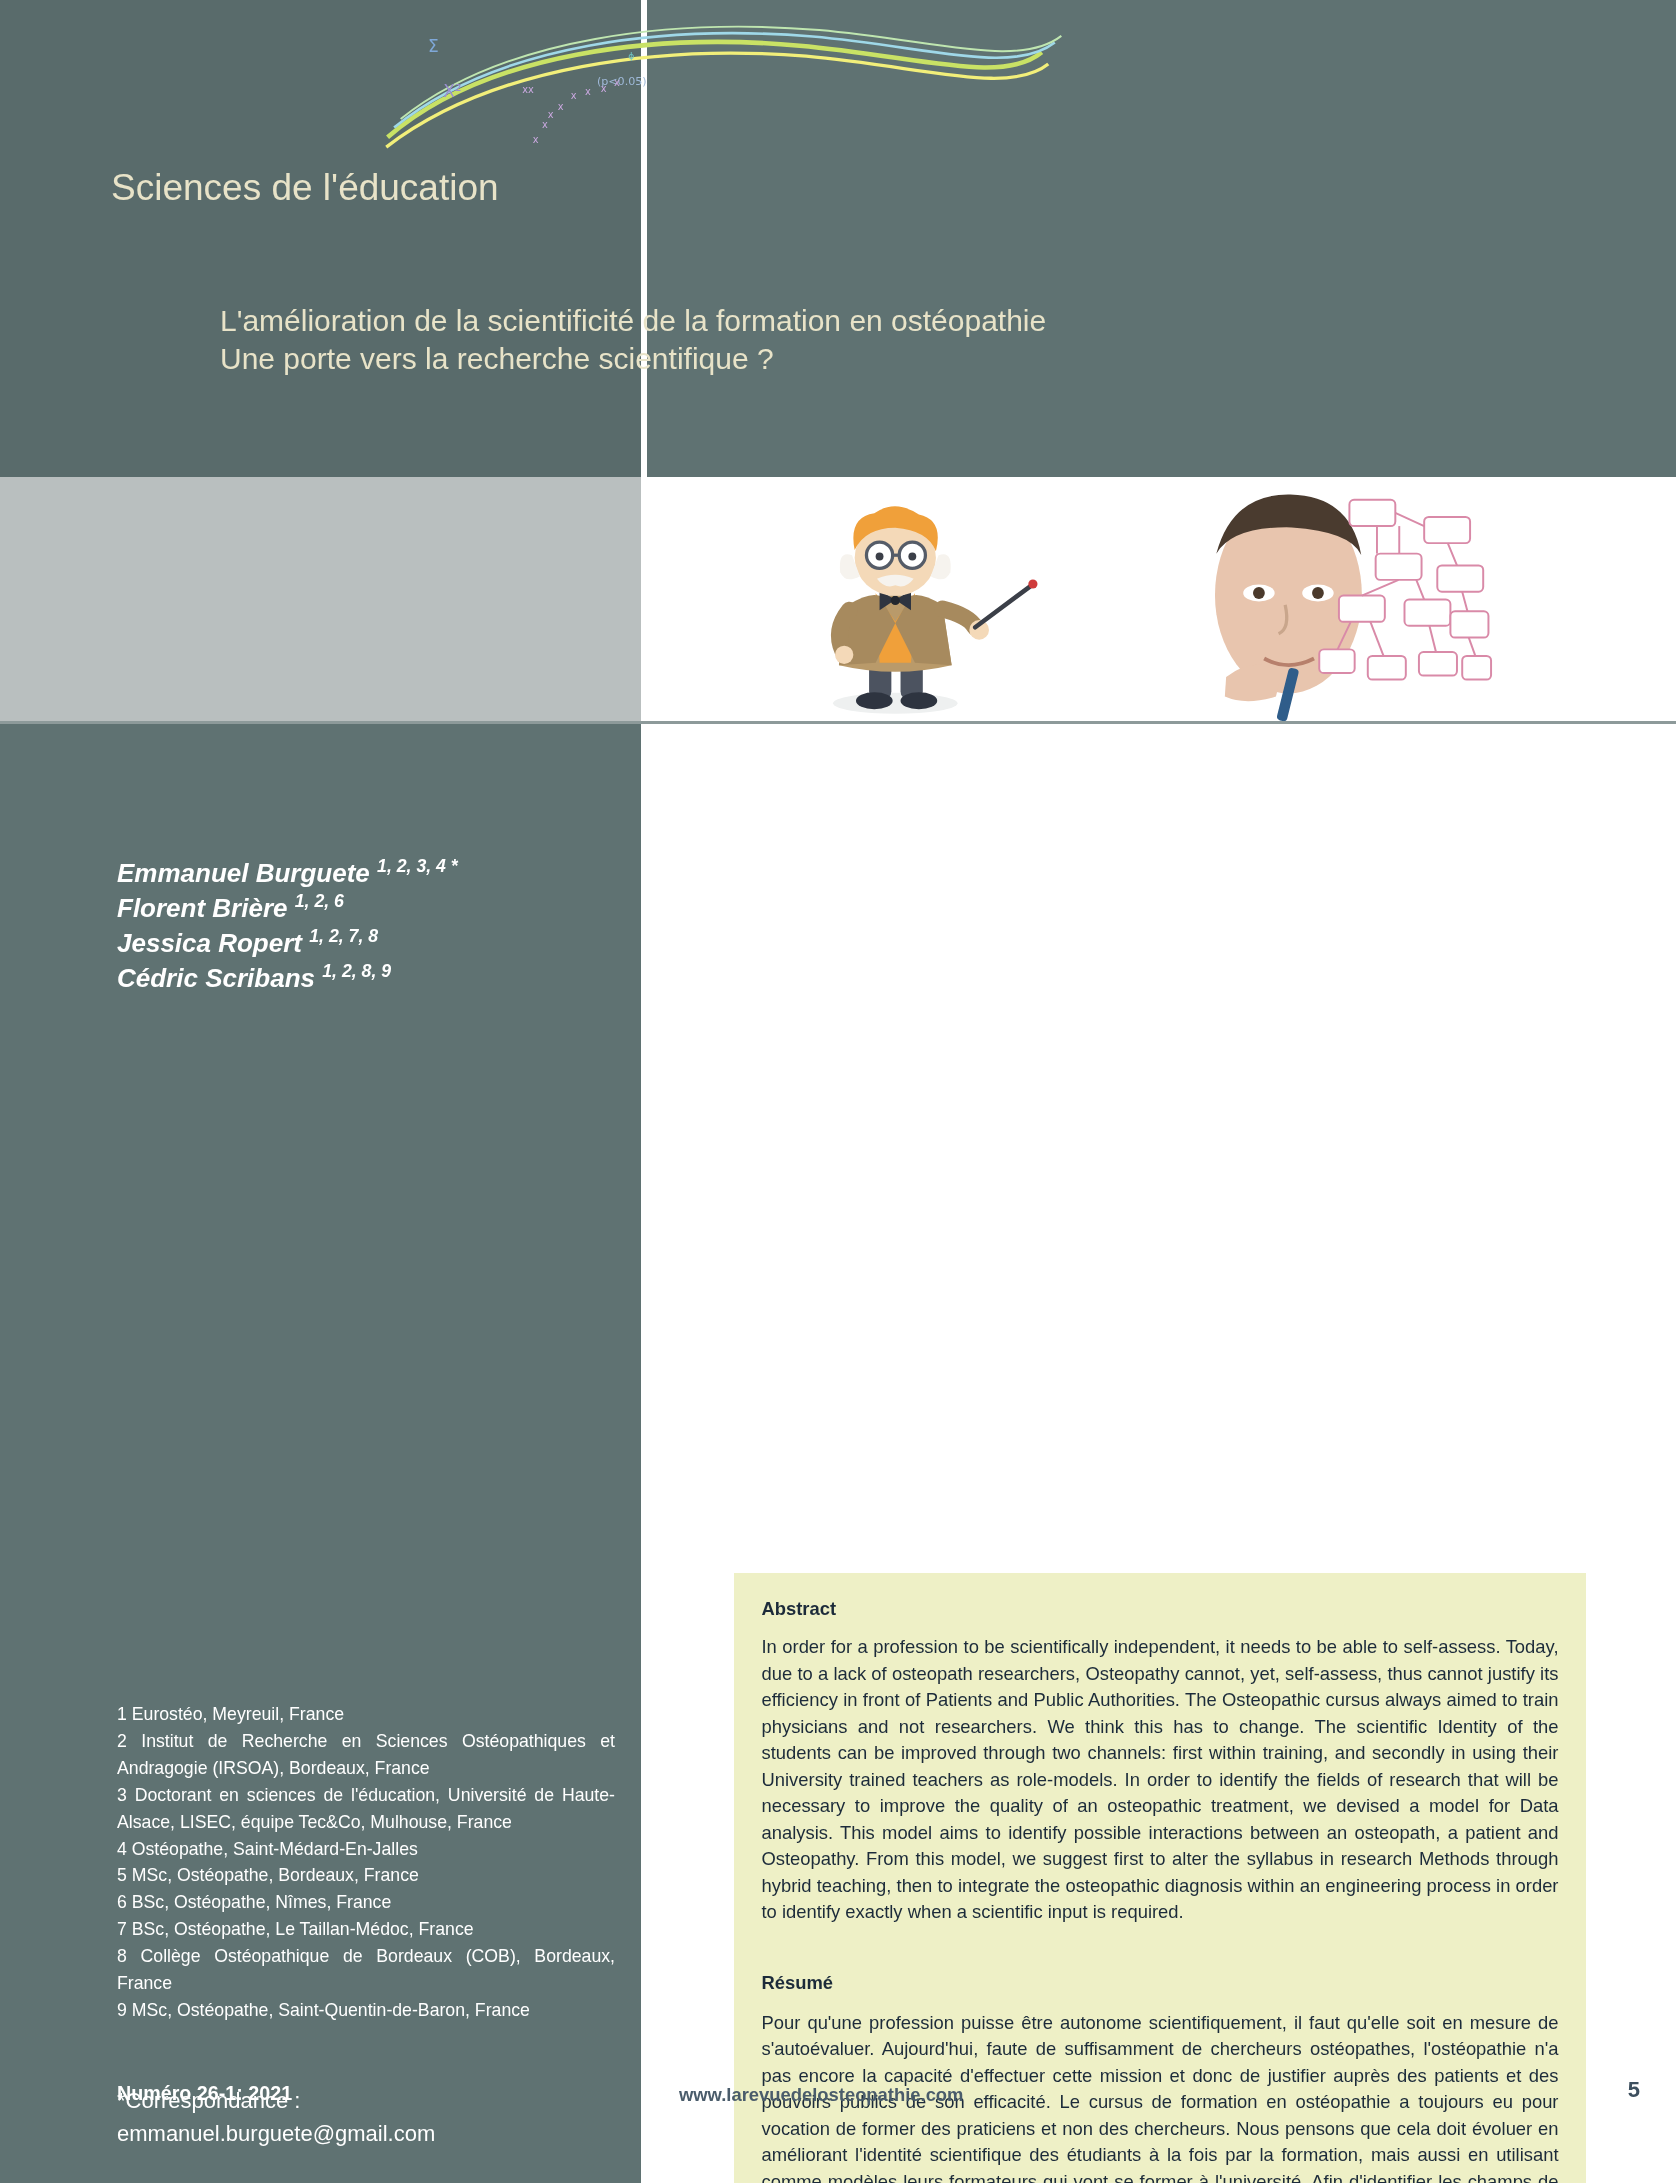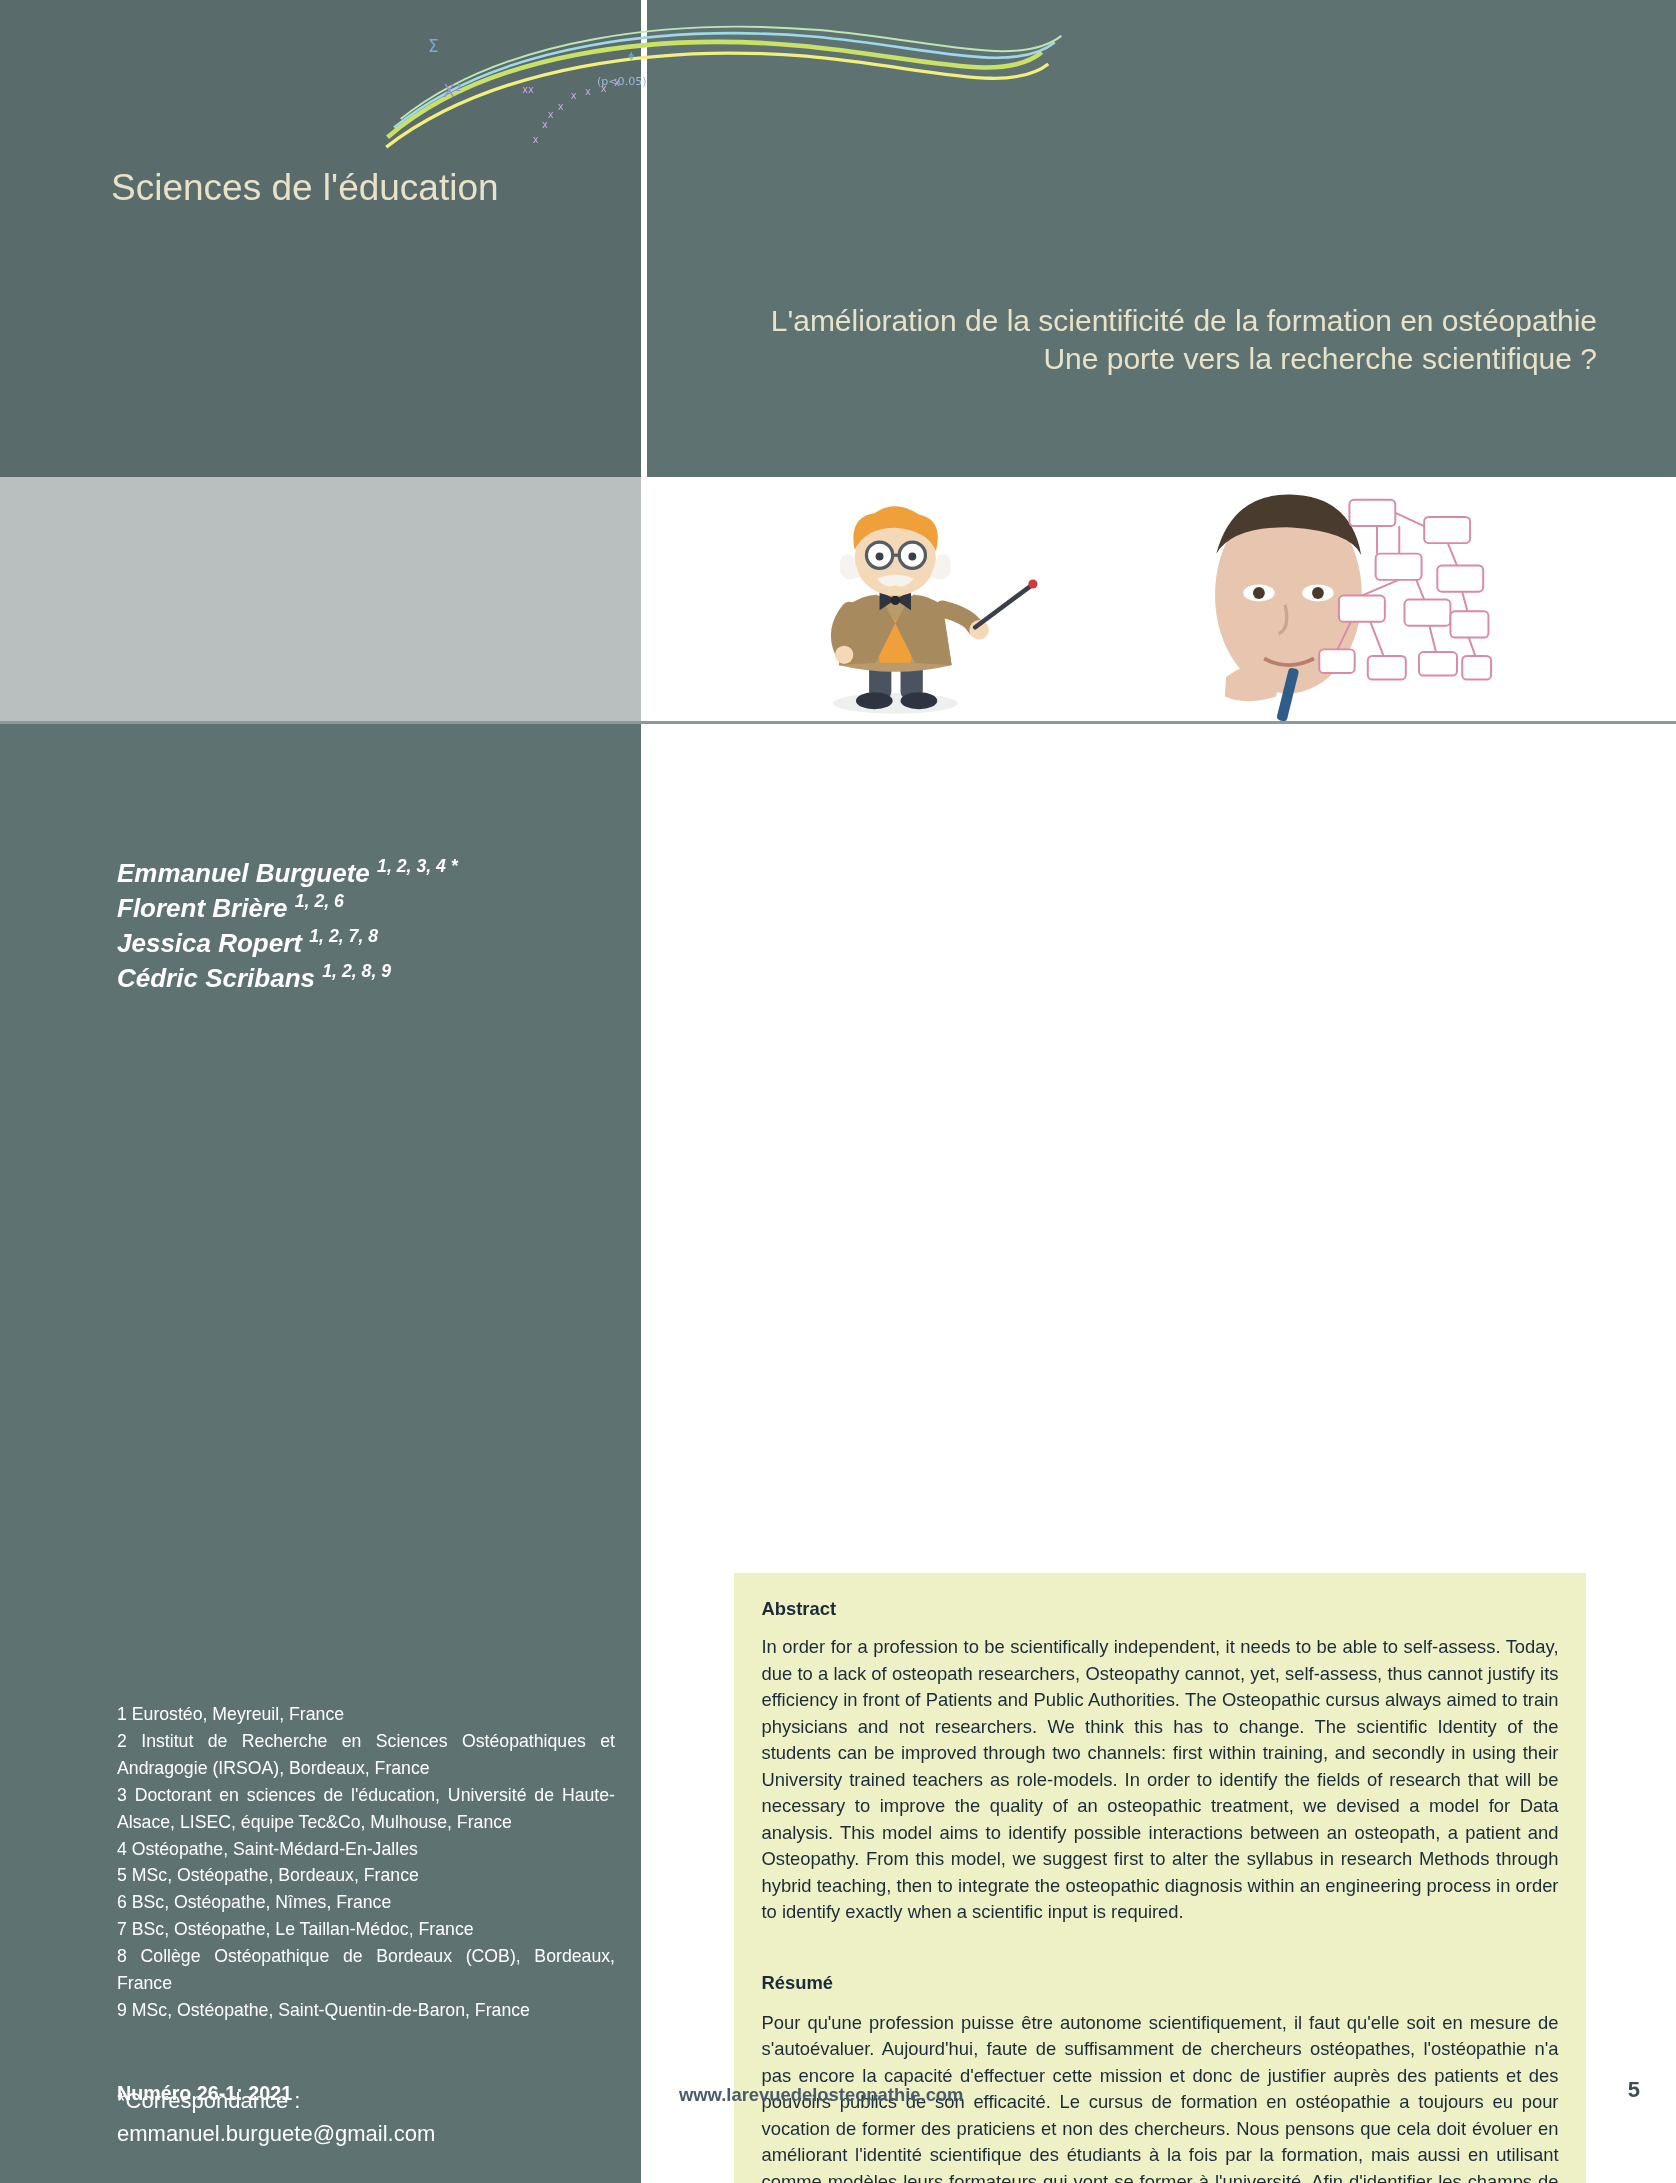--- a/index.html
+++ b/index.html
@@ -67,21 +67,21 @@
     color: #e8e3c8;
     white-space: nowrap;
     z-index: 6;
   }
 
   .paper-title {
     position: absolute;
     right: 79px;
     top: 302px;
     width: 1377px;
-    text-align: right;
+    text-align: left;
     color: #e8e3c8;
     font-size: 30px;
     line-height: 1.28;
     z-index: 6;
   }
   .paper-title .line2 { display:block; }
 
   
   .image-band {
     position: absolute;

